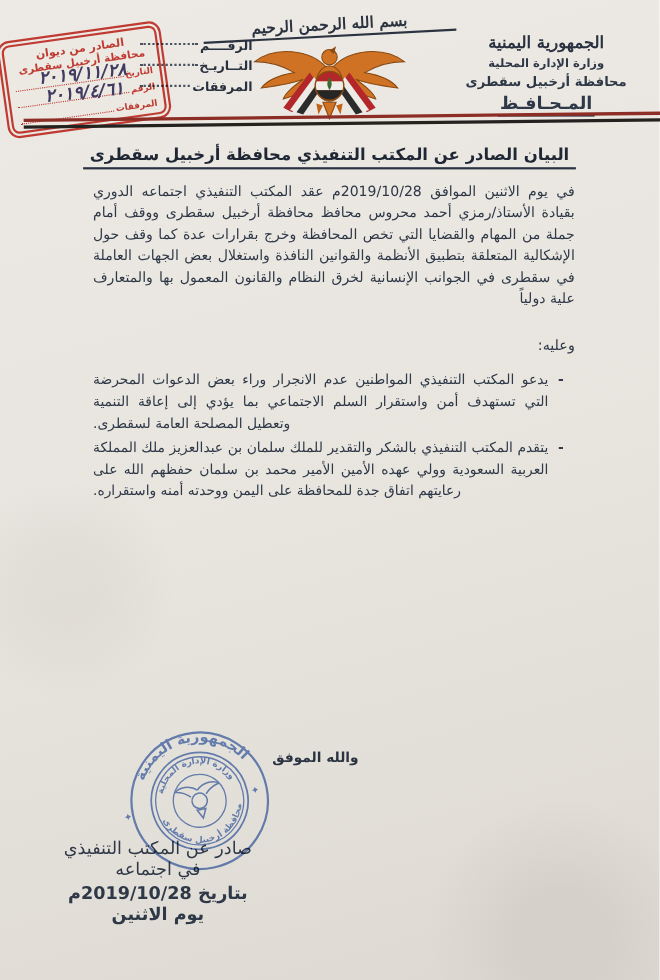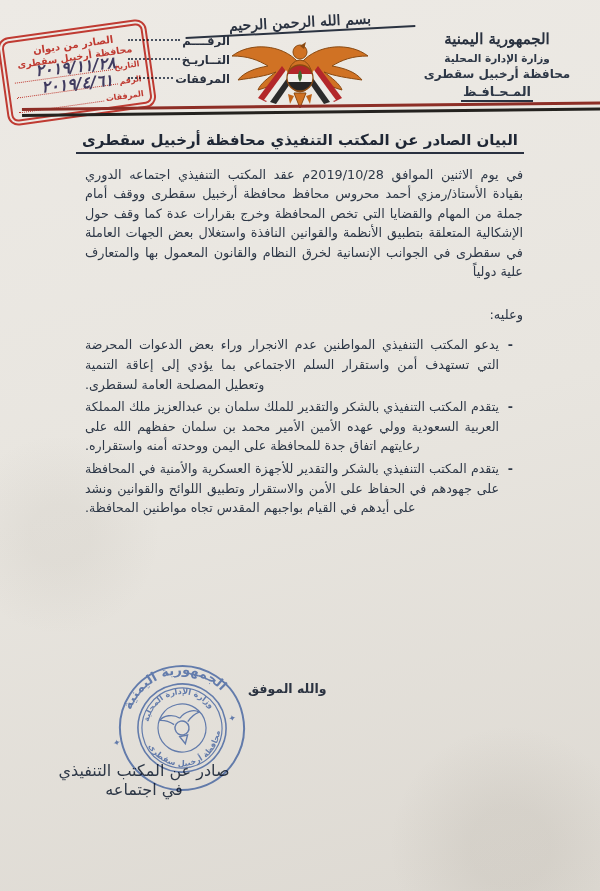--- a/index.html
+++ b/index.html
@@ -21,21 +21,21 @@
     position:absolute;top:14px;left:50%;transform:translateX(-50%) rotate(-3deg);
     width:230px;text-align:center;font-family:"DejaVu Serif","Liberation Serif",serif;
     font-size:14px;font-weight:bold;color:#2b3341;letter-spacing:1px;
     border-bottom:2px solid #2b3341;padding-bottom:1px;
   }
   .emblem{position:absolute;top:36px;left:50%;transform:translateX(-50%);}
   .hdr-right{position:absolute;top:30px;right:14px;width:178px;text-align:center;}
   .hdr-right .country{font-family:"DejaVu Serif","Liberation Serif",serif;font-size:15px;font-weight:bold;color:#29313f;}
   .hdr-right .ministry{font-size:10.5px;font-weight:bold;margin-top:4px;}
   .hdr-right .gov{font-size:12px;font-weight:bold;margin-top:3px;}
-  .hdr-right .office{display:inline-block;font-size:13px;font-weight:bold;margin-top:3px;letter-spacing:1px;border-bottom:2px solid #2b3341;padding:0 2px 1px;}
+  .hdr-right .office{display:inline-block;font-size:16px;font-weight:bold;margin-top:3px;letter-spacing:1px;border-bottom:2px solid #2b3341;padding:0 2px 1px;}
   .hdr-fields{position:absolute;top:31px;left:128px;width:102px;}
   .hdr-fields .field{display:flex;align-items:center;height:19px;}
   .hdr-fields .flabel{font-size:11.5px;font-weight:bold;color:#29313f;white-space:nowrap;}
   .hdr-fields .dots{flex:1;border-bottom:2px dotted #4a5260;margin:0 2px 3px 0;height:1px;}
   
   .recv-stamp{
     position:absolute;top:32px;left:6px;width:126px;padding:5px 6px 4px;
     transform:rotate(-8deg);border:2px solid #cf4038;border-radius:7px;
     outline:2px solid #cf4038;outline-offset:2px;
     color:#cf4038;text-align:center;mix-blend-mode:multiply;background:rgba(255,245,244,.15);
@@ -170,21 +170,20 @@
   <div class="title-wrap">
     <span class="title-text">البيان الصادر عن المكتب التنفيذي محافظة أرخبيل سقطرى</span>
   </div>
 
   <div class="body-block">
     <div class="intro">في يوم الاثنين الموافق 2019/10/28م عقد المكتب التنفيذي اجتماعه الدوري بقيادة الأستاذ/رمزي أحمد محروس محافظ محافظة أرخبيل سقطرى ووقف أمام جملة من المهام والقضايا التي تخص المحافظة وخرج بقرارات عدة كما وقف حول الإشكالية المتعلقة بتطبيق الأنظمة والقوانين النافذة واستغلال بعض الجهات العاملة في سقطرى في الجوانب الإنسانية لخرق النظام والقانون المعمول بها والمتعارف علية دولياً</div>
     <div class="walaih">وعليه:</div>
     <ul class="points">
       <li>يدعو المكتب التنفيذي المواطنين عدم الانجرار وراء بعض الدعوات المحرضة التي تستهدف أمن واستقرار السلم الاجتماعي بما يؤدي إلى إعاقة التنمية وتعطيل المصلحة العامة لسقطرى.</li>
       <li>يتقدم المكتب التنفيذي بالشكر والتقدير للملك سلمان بن عبدالعزيز ملك المملكة العربية السعودية وولي عهده الأمين الأمير محمد بن سلمان حفظهم الله على رعايتهم اتفاق جدة للمحافظة على اليمن ووحدته أمنه واستقراره.</li>
-      <li>يتقدم المكتب التنفيذي بالشكر والتقدير للأجهزة العسكرية والأمنية في المحافظة على جهودهم في الحفاظ على الأمن والاستقرار وتطبيق اللوائح والقوانين ونشد على أيدهم في القيام بواجبهم المقدس تجاه مواطنين المحافظة.</li>
     </ul>
   </div>
 
   <div class="blessing">والله الموفق</div>
 
   <div class="round-stamp">
     <svg width="144" height="144" viewBox="0 0 144 144">
       <defs>
         <path id="arcOuterTop" d="M 18,72 A 54,54 0 0 1 126,72"></path>
         <path id="arcInnerTop" d="M 38,72 A 34,34 0 0 1 106,72"></path>
@@ -210,15 +209,16 @@
         <path d="M72,62 C66,56 56,56 52,60 C58,61 62,64 65,67"></path>
         <path d="M72,62 C78,56 88,56 92,60 C86,61 82,64 79,67"></path>
         <circle cx="72" cy="72" r="7"></circle>
         <path d="M68,80 L76,80 L72,88 Z"></path>
       </g>
     </svg>
   </div>
 
   <div class="issued">
     <div class="l1">صادر عن المكتب التنفيذي في اجتماعه</div>
+    <div class="l2">بتاريخ 2019/10/28م يوم الاثنين</div>
   </div>
 
 </div>
 
 </body></html>

